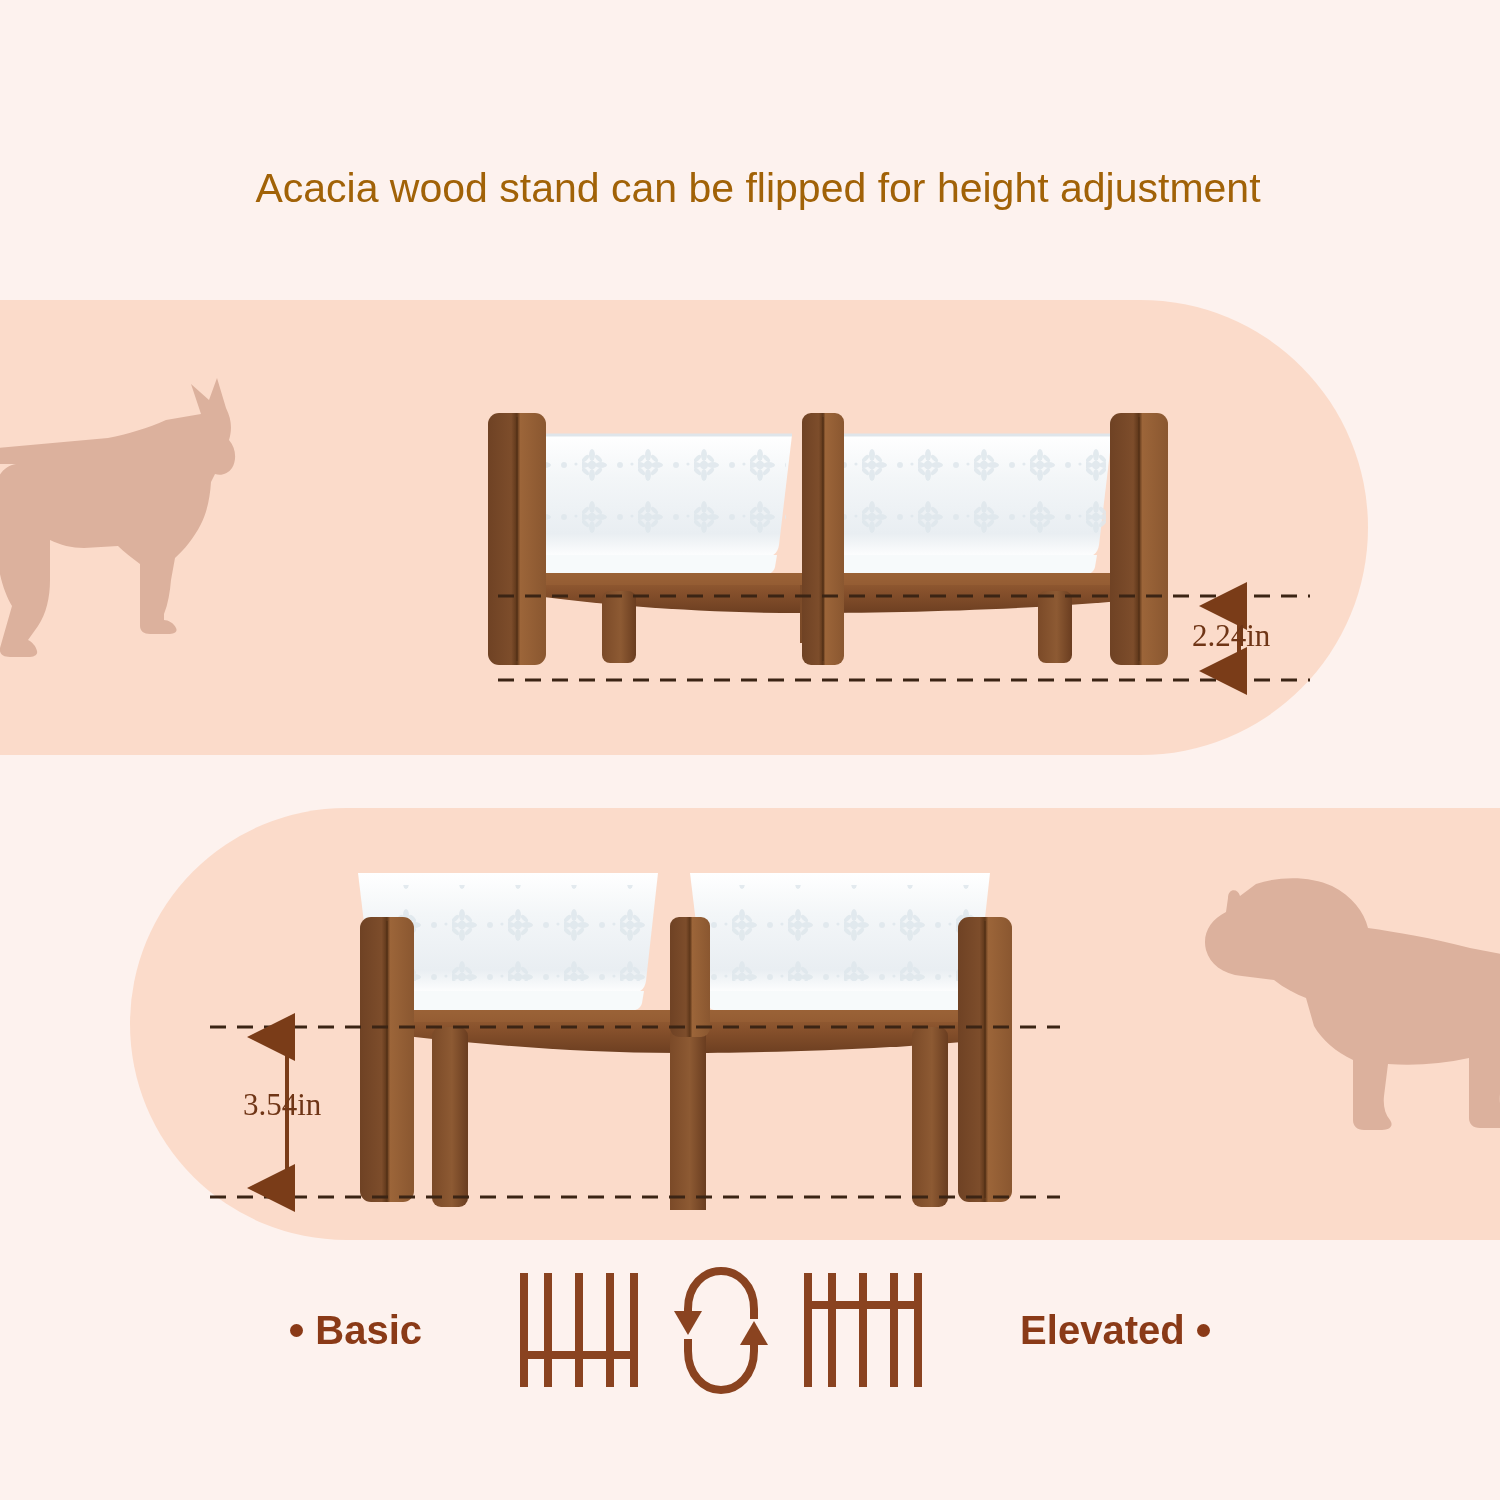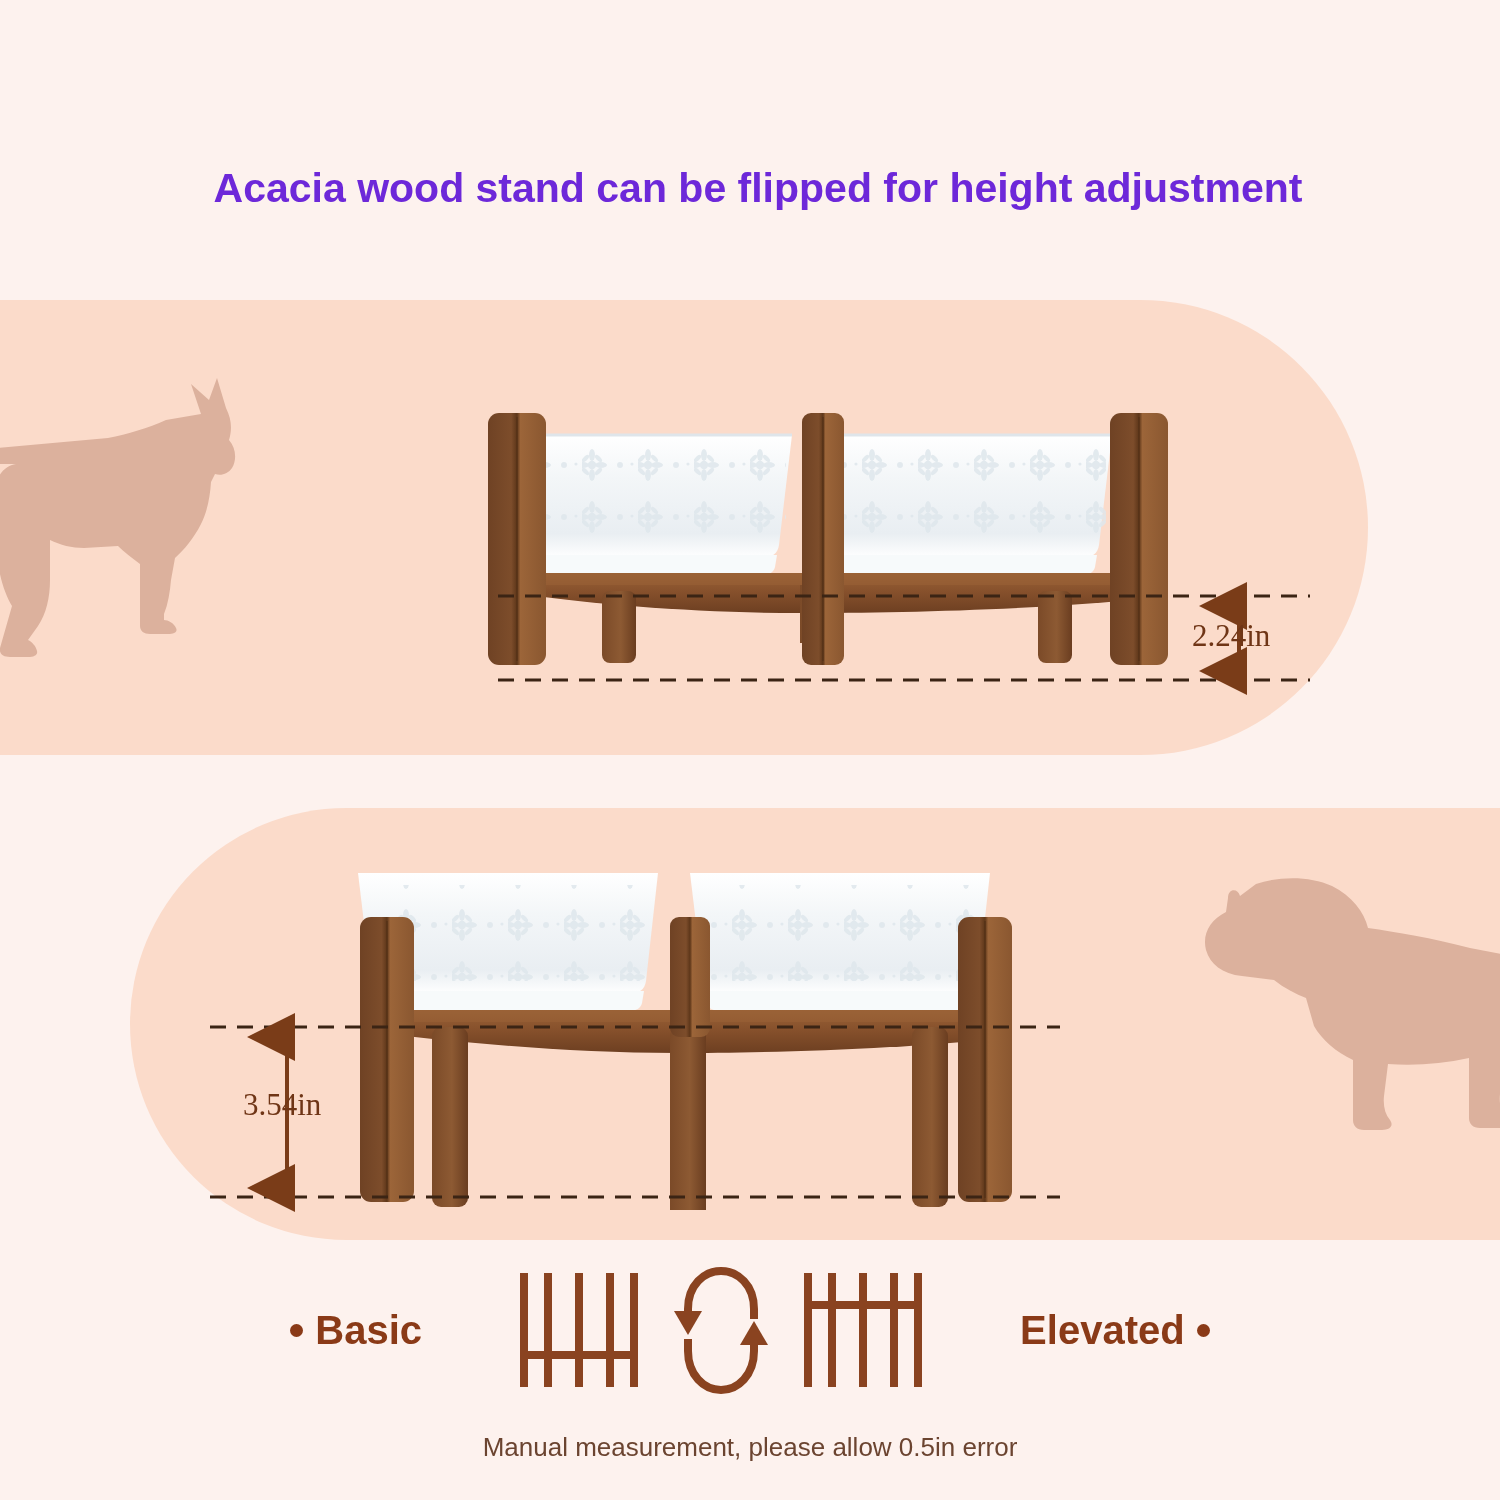--- a/index.html
+++ b/index.html
@@ -34,22 +34,22 @@
     font-size: 76px;
     font-weight: bold;
     color: #8a3a17;
     letter-spacing: 0.5px;
     line-height: 1;
   }
   .subtitle {
     position: absolute;
     top: 168px; left: 16px; right: 0;
     font-size: 41px;
-    font-weight: bold;
-    color: #6d28d9;
+    font-weight: normal;
+    color: #a16207;
     line-height: 1;
   }
 
   
   .panel {
     position: absolute;
     background: #fbdbca;
     overflow: hidden;
   }
   .panel-top {
@@ -424,16 +424,15 @@
         </g>
       </svg>
 
       <div class="mode-label mode-elev">
         <span>Elevated</span>
         <span class="mode-dot"></span>
       </div>
 
     </div>
 
-    <div class="disclaimer">Manual measurement, please allow 0.5in error</div>
   </div>
 
 </div>
 
 </body></html>

